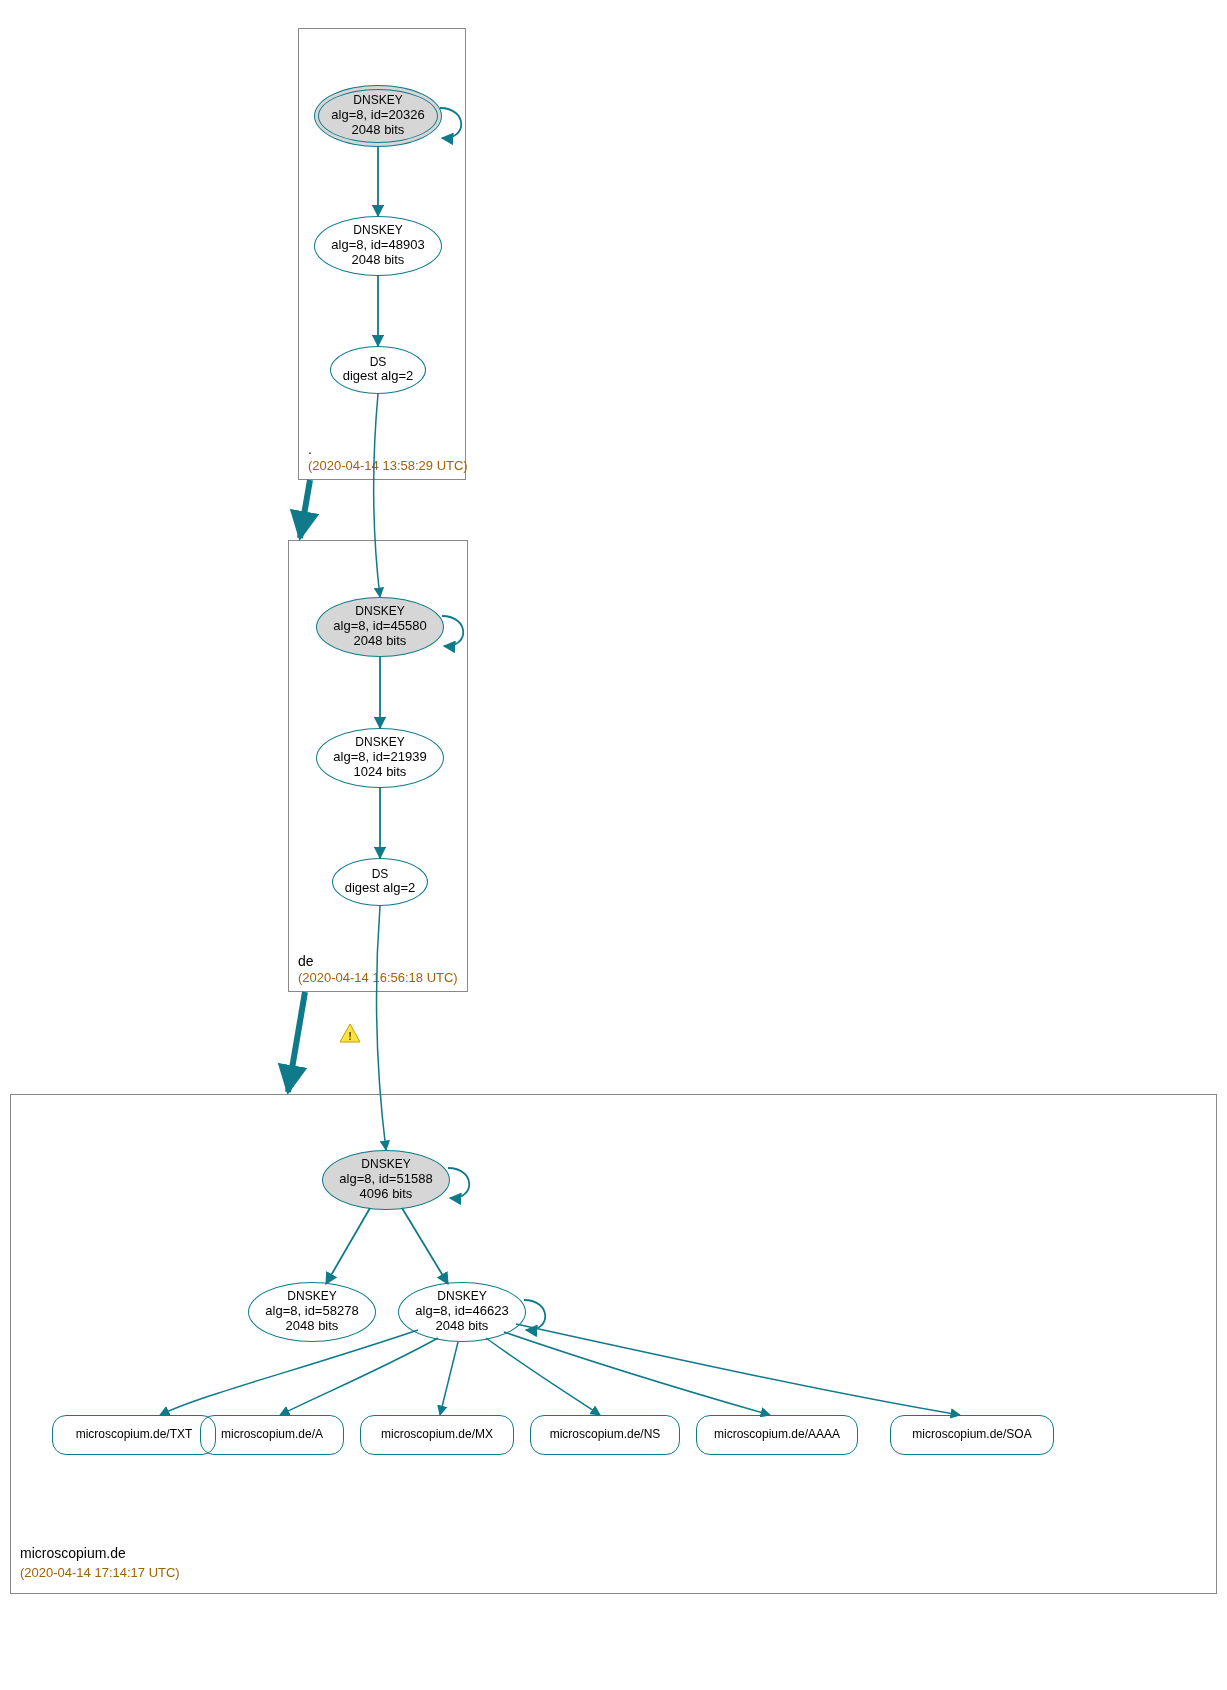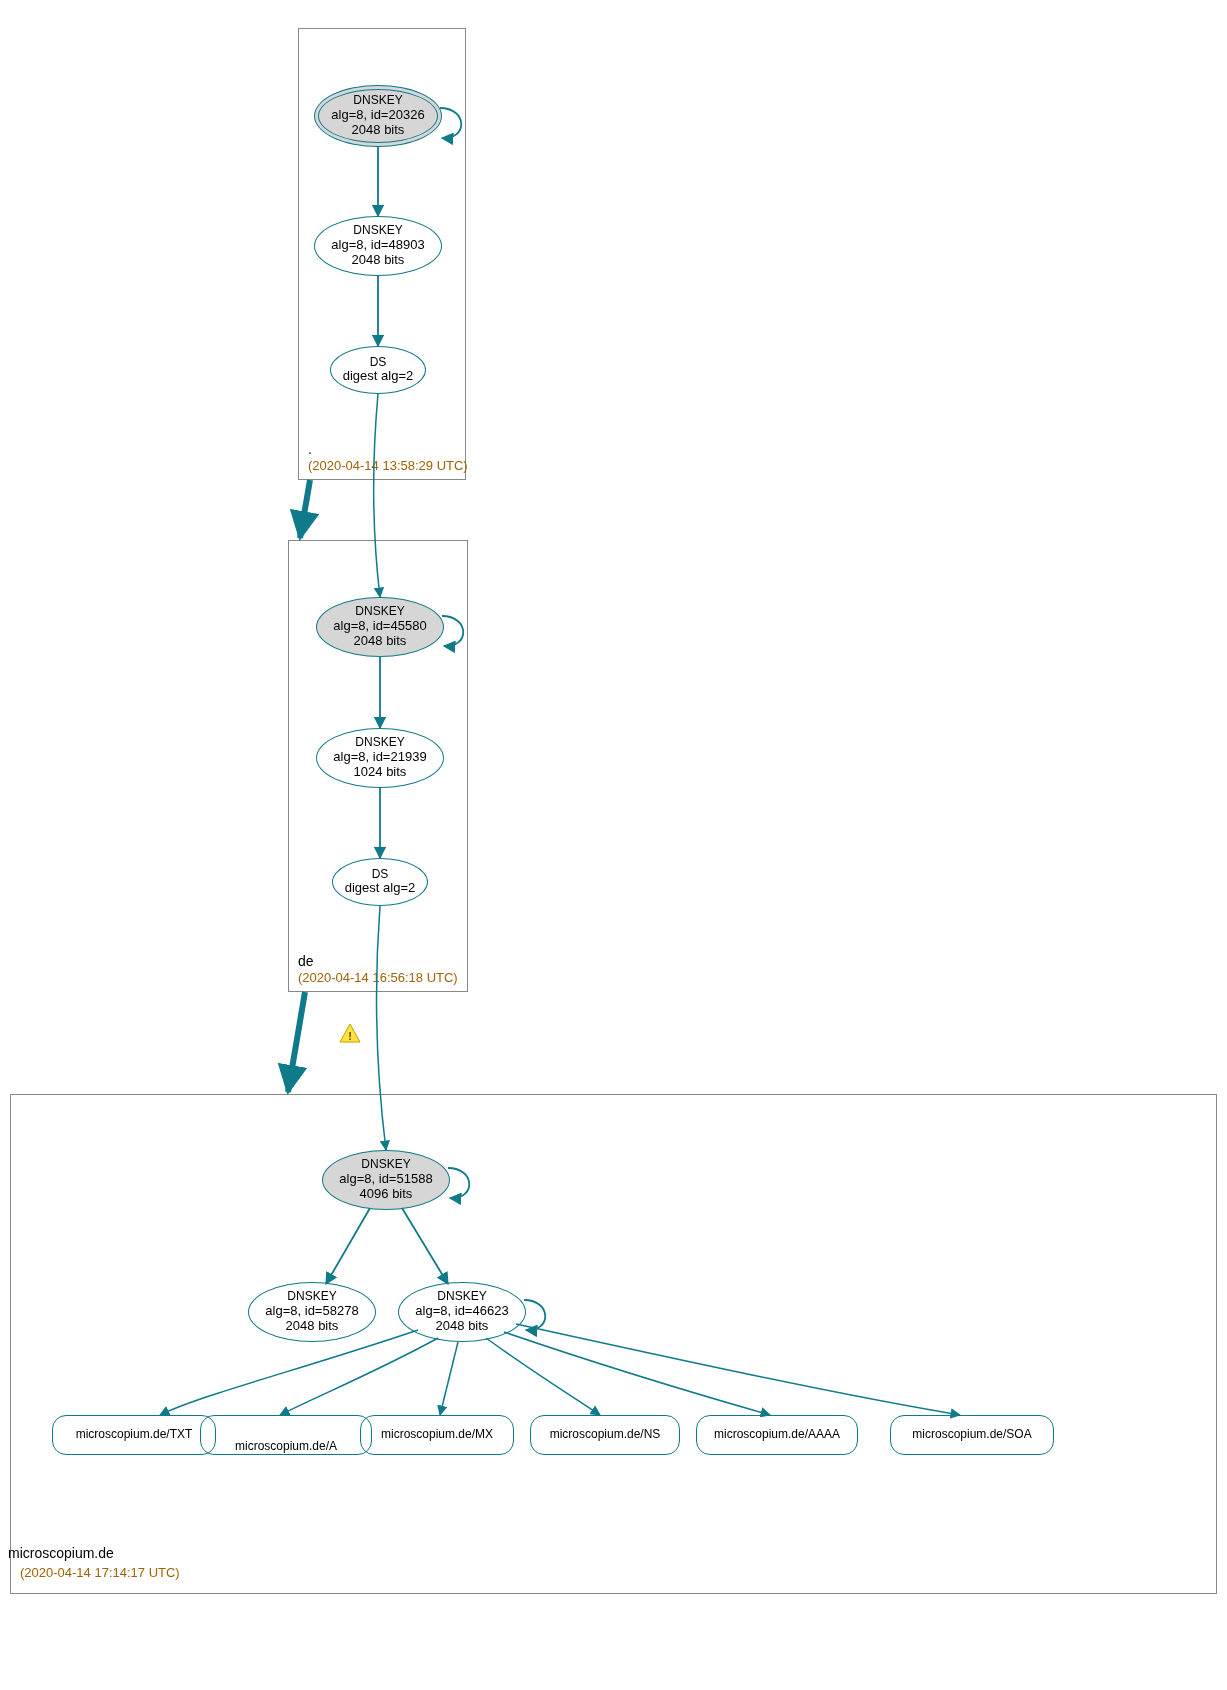--- a/index.html
+++ b/index.html
@@ -107,21 +107,21 @@
   <span class="node-sub">alg=8, id=21939</span>
   <span class="node-sub">1024 bits</span>
 </div>
 
 <div class="node ellipse" style="left:332px; top:858px; width:96px; height:48px;">
   <span class="node-title">DS</span>
   <span class="node-sub">digest alg=2</span>
 </div>
 
 <div class="zone-box" style="left:10px; top:1094px; width:1207px; height:500px;"></div>
-<div class="zone-label" style="left:8px; top:1545px;">microscopium.de</div>
+<div class="zone-label" style="left:20px; top:1545px;">microscopium.de</div>
 <div class="zone-ts" style="left:20px; top:1565px;">(2020-04-14 17:14:17 UTC)</div>
 
 <div class="node ellipse gray-fill" style="left:322px; top:1150px; width:128px; height:60px;">
   <span class="node-title">DNSKEY</span>
   <span class="node-sub">alg=8, id=51588</span>
   <span class="node-sub">4096 bits</span>
 </div>
 
 <div class="node ellipse" style="left:248px; top:1282px; width:128px; height:60px;">
   <span class="node-title">DNSKEY</span>
@@ -131,21 +131,21 @@
 
 <div class="node ellipse" style="left:398px; top:1282px; width:128px; height:60px;">
   <span class="node-title">DNSKEY</span>
   <span class="node-sub">alg=8, id=46623</span>
   <span class="node-sub">2048 bits</span>
 </div>
 
 <div class="node round-rect" style="left:20px;  top:1415px; width:164px; height:40px;margin-left:32px;">
   <span class="node-title">microscopium.de/TXT</span>
 </div>
-<div class="node round-rect" style="left:200px; top:1415px; width:172px; height:40px;justify-content:flex-end;">
+<div class="node round-rect" style="left:200px; top:1415px; width:144px; height:40px;">
   <span class="node-title">microscopium.de/A</span>
 </div>
 <div class="node round-rect" style="left:360px; top:1415px; width:154px; height:40px;">
   <span class="node-title">microscopium.de/MX</span>
 </div>
 <div class="node round-rect" style="left:530px; top:1415px; width:150px; height:40px;">
   <span class="node-title">microscopium.de/NS</span>
 </div>
 <div class="node round-rect" style="left:696px; top:1415px; width:162px; height:40px;">
   <span class="node-title">microscopium.de/AAAA</span>

